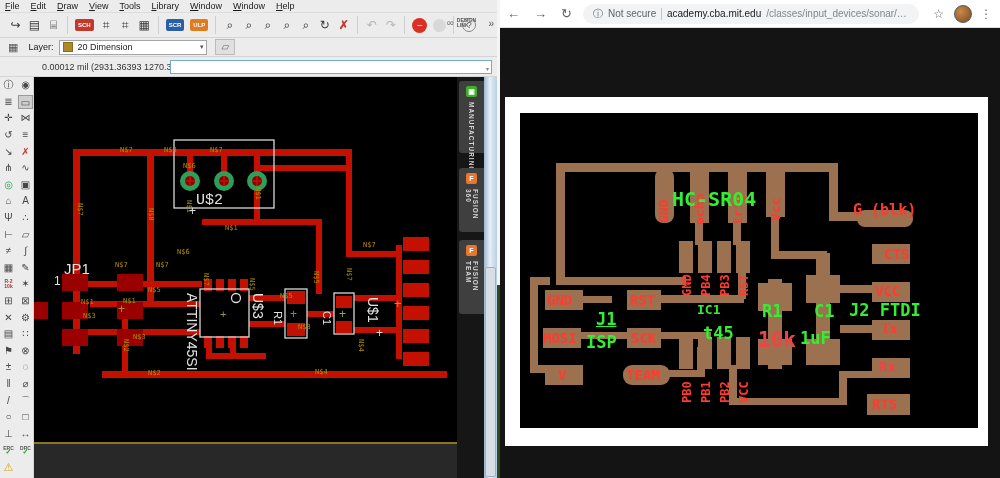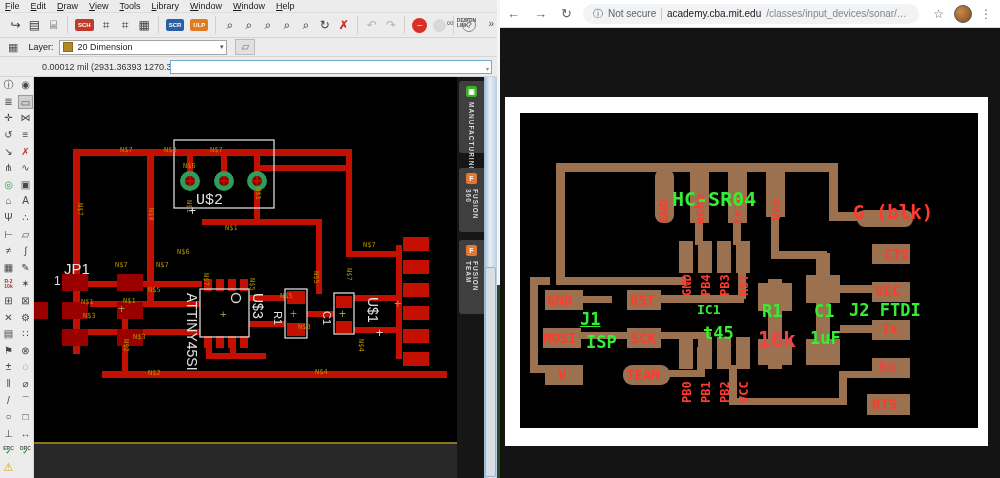--- a/index.html
+++ b/index.html
@@ -23,21 +23,21 @@
   .toolbar .stopbtn { background:#d93025; color:#fff; border-radius:50%; width:15px; height:15px; line-height:14px; font-size:9px; text-align:center; margin:0 3px; }
   .toolbar .dimcirc { background:#d8d8d8; color:#d8d8d8; border-radius:50%; width:13px; height:13px; margin:0 3px; }
   .toolbar .helpcirc { border:1px solid #888; color:#555; border-radius:50%; width:14px; height:14px; line-height:12px; font-size:9px; text-align:center; margin:0 4px; }
   .designlink { display:flex; align-items:center; gap:3px; margin-left:4px; }
   .designlink .dl-ic { font-size:10px; color:#777; }
   .designlink .dl-tx { font-size:5px; font-weight:bold; color:#555; line-height:5px; white-space:pre-line; }
 
   .layerbar { position:absolute; left:0; top:38px; width:100%; height:19px; background:#ececec; display:flex; align-items:center; border-bottom:1px solid #d5d5d5; }
   .gridbtn { font-size:11px; color:#555; margin:0 10px 0 8px; }
   .layerbar .lbl { font-size:9px; color:#222; margin-right:6px; }
-  .layersel { width:168px; height:15px; background:#fff; border:1px solid #a5a5a5; display:flex; align-items:center; padding:0 3px; gap:4px; }
+  .layersel { width:148px; height:15px; background:#fff; border:1px solid #a5a5a5; display:flex; align-items:center; padding:0 3px; gap:4px; }
   .layersel .sw { width:10px; height:10px; background:#b0882a; border:1px solid #8a6c1e; }
   .layersel .val { font-size:9px; color:#222; flex:1; }
   .layersel .car { font-size:7px; color:#555; }
   .tagbtn { width:20px; height:16px; background:#e0e0e0; border:1px solid #bbb; margin-left:8px; text-align:center; font-size:10px; color:#666; line-height:14px; }
 
   .coordbar { position:absolute; left:0; top:57px; width:100%; height:20px; background:#ececec; display:flex; align-items:center; border-bottom:1px solid #d5d5d5; }
   .coords { font-size:9px; color:#333; margin-left:42px; }
   .cmdinput { position:absolute; left:170px; top:3px; width:322px; height:14px; background:#fff; border:1px solid #74aad0; font-size:9px; padding:0 10px 0 3px; }
   .cmdcar { position:absolute; right:11px; top:8px; font-size:6px; color:#888; }
 
@@ -446,43 +446,43 @@
               <span class="rl" style="position: absolute; left: 211px; top: 112px; transform: rotate(-90deg); transform-origin: 0px 0px; font-size: 13px; color: rgb(255, 59, 48);">trig</span>
               <span class="rl" style="position: absolute; left: 249px; top: 108px; transform: rotate(-90deg); transform-origin: 0px 0px; font-size: 13px; color: rgb(255, 59, 48);">Vcc</span>
               <span class="rl" style="position: absolute; left: 161px; top: 183px; transform: rotate(-90deg); transform-origin: 0px 0px; font-size: 12px; color: rgb(255, 59, 48);">GND</span>
               <span class="rl" style="position: absolute; left: 180px; top: 183px; transform: rotate(-90deg); transform-origin: 0px 0px; font-size: 12px; color: rgb(255, 59, 48);">PB4</span>
               <span class="rl" style="position: absolute; left: 199px; top: 183px; transform: rotate(-90deg); transform-origin: 0px 0px; font-size: 12px; color: rgb(255, 59, 48);">PB3</span>
               <span class="rl" style="position: absolute; left: 218px; top: 183px; transform: rotate(-90deg); transform-origin: 0px 0px; font-size: 12px; color: rgb(255, 59, 48);">RST</span>
               <span class="rl" style="position: absolute; left: 161px; top: 290px; transform: rotate(-90deg); transform-origin: 0px 0px; font-size: 12px; color: rgb(255, 59, 48);">PB0</span>
               <span class="rl" style="position: absolute; left: 180px; top: 290px; transform: rotate(-90deg); transform-origin: 0px 0px; font-size: 12px; color: rgb(255, 59, 48);">PB1</span>
               <span class="rl" style="position: absolute; left: 199px; top: 290px; transform: rotate(-90deg); transform-origin: 0px 0px; font-size: 12px; color: rgb(255, 59, 48);">PB2</span>
               <span class="rl" style="position: absolute; left: 218px; top: 290px; transform: rotate(-90deg); transform-origin: 0px 0px; font-size: 12px; color: rgb(255, 59, 48);">VCC</span>
-              <span class="rl" style="position: absolute; left: 333px; top: 90px; font-size: 19px; color: rgb(255, 59, 48); text-align: center;">G (blk)</span>
+              <span class="rl" style="position: absolute; left: 333px; top: 90px; font-size: 15px; color: rgb(255, 59, 48); text-align: center;">G (blk)</span>
               <span class="rl" style="position: absolute; left: 356px; top: 134px; font-size: 14px; color: rgb(255, 59, 48); margin-left: 8px;">CTS</span>
               <span class="rl" style="position: absolute; left: 355px; top: 171px; font-size: 14px; color: rgb(255, 59, 48);">VCC</span>
               <span class="rl" style="position: absolute; left: 361px; top: 209px; font-size: 14px; color: rgb(255, 59, 48); font-family: Liberation Serif, serif;">Tx</span>
               <span class="rl" style="position: absolute; left: 359px; top: 247px; font-size: 14px; color: #ef4444;">Rx</span>
               <span class="rl" style="position: absolute; left: 352px; top: 284px; font-size: 14px; color: rgb(255, 59, 48);">RTS</span>
               <span class="rl" style="position: absolute; left: 27px; top: 180px; font-size: 14px; color: rgb(255, 59, 48);">GND</span>
               <span class="rl" style="position: absolute; left: 110px; top: 180px; font-size: 14px; color: rgb(255, 59, 48);">RST</span>
               <span class="rl" style="position: absolute; left: 23px; top: 218px; font-size: 14px; color: rgb(255, 59, 48);">MOSI</span>
               <span class="rl" style="position: absolute; left: 111px; top: 218px; font-size: 14px; color: rgb(255, 59, 48);">SCK</span>
               <span class="rl" style="position: absolute; left: 38px; top: 255px; font-size: 14px; color: rgb(255, 59, 48);">V</span>
               <span class="rl" style="position: absolute; left: 106px; top: 255px; font-size: 14px; color: rgb(255, 59, 48);">TEAM</span>
             </div>
           <div class="labels">
               <span class="gl" style="position: absolute; left: 152px; top: 76px; font-size: 20px; color: rgb(51, 238, 51);">HC-SR04</span>
-              <span class="gl" style="position: absolute; left: 60px; top: 198px; font-size: 17px; color: rgb(51, 238, 51); text-decoration: underline;">J1</span>
+              <span class="gl" style="position: absolute; left: 76px; top: 198px; font-size: 17px; color: rgb(51, 238, 51); text-decoration: underline;">J1</span>
               <span class="gl" style="position: absolute; left: 66px; top: 221px; font-size: 17px; color: rgb(51, 238, 51); text-align: right;">ISP</span>
               <span class="gl" style="position: absolute; left: 177px; top: 190px; font-size: 13px; color: rgb(51, 238, 51);">IC1</span>
               <span class="gl" style="position: absolute; left: 183px; top: 212px; font-size: 17px; color: rgb(51, 238, 51);">t45</span>
               <span class="gl" style="position: absolute; left: 242px; top: 190px; font-size: 17px; color: rgb(51, 238, 51);">R1</span>
               <span class="gl" style="position: absolute; left: 238px; top: 217px; font-size: 21px; color: #ef4444;">10k</span>
               <span class="gl" style="position: absolute; left: 294px; top: 190px; font-size: 17px; color: rgb(51, 238, 51);">C1</span>
-              <span class="gl" style="position: absolute; left: 290px; top: 217px; font-size: 17px; color: rgb(51, 238, 51); text-align: center;">1uF</span>
+              <span class="gl" style="position: absolute; left: 280px; top: 217px; font-size: 17px; color: rgb(51, 238, 51); text-align: center;">1uF</span>
               <span class="gl" style="position: absolute; left: 329px; top: 189px; font-size: 17px; color: rgb(51, 238, 51);">J2 FTDI</span>
             </div>
         </div>
       </div>
     </div>
   </div>
 
 </div>
 
 </body></html>

